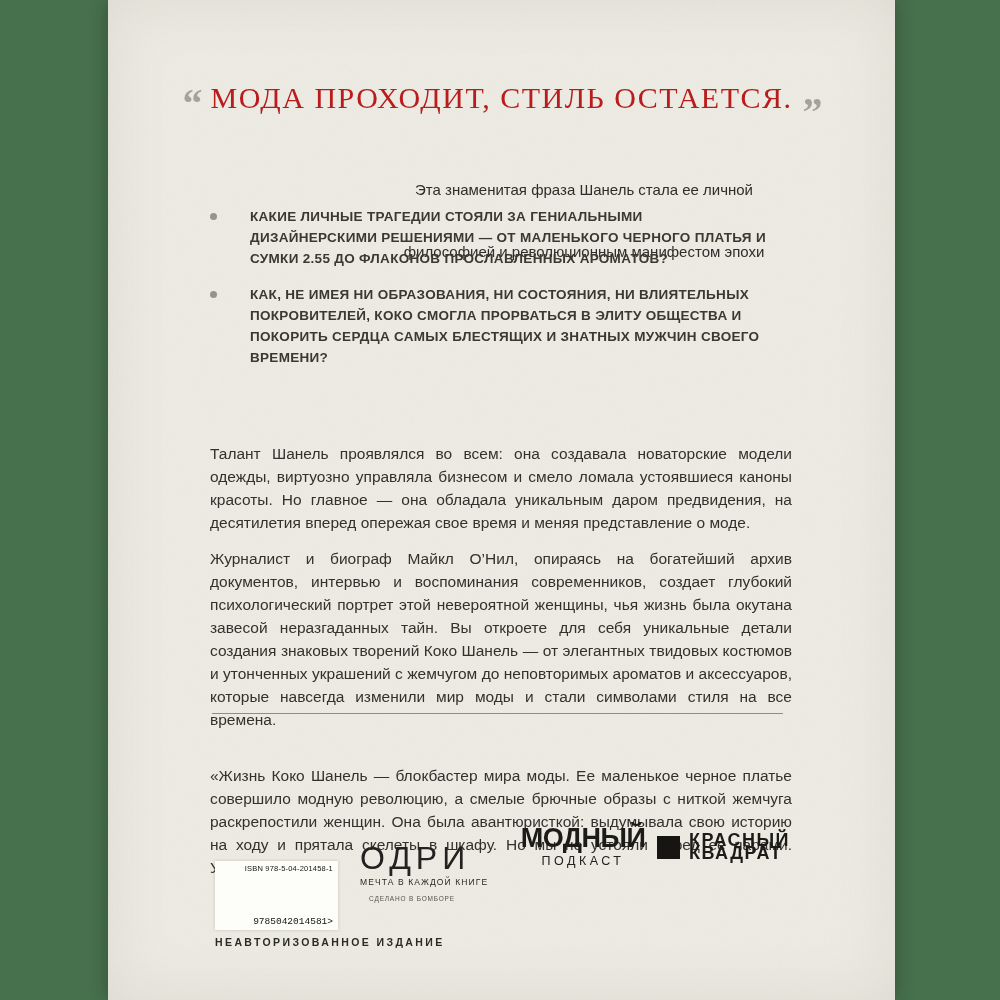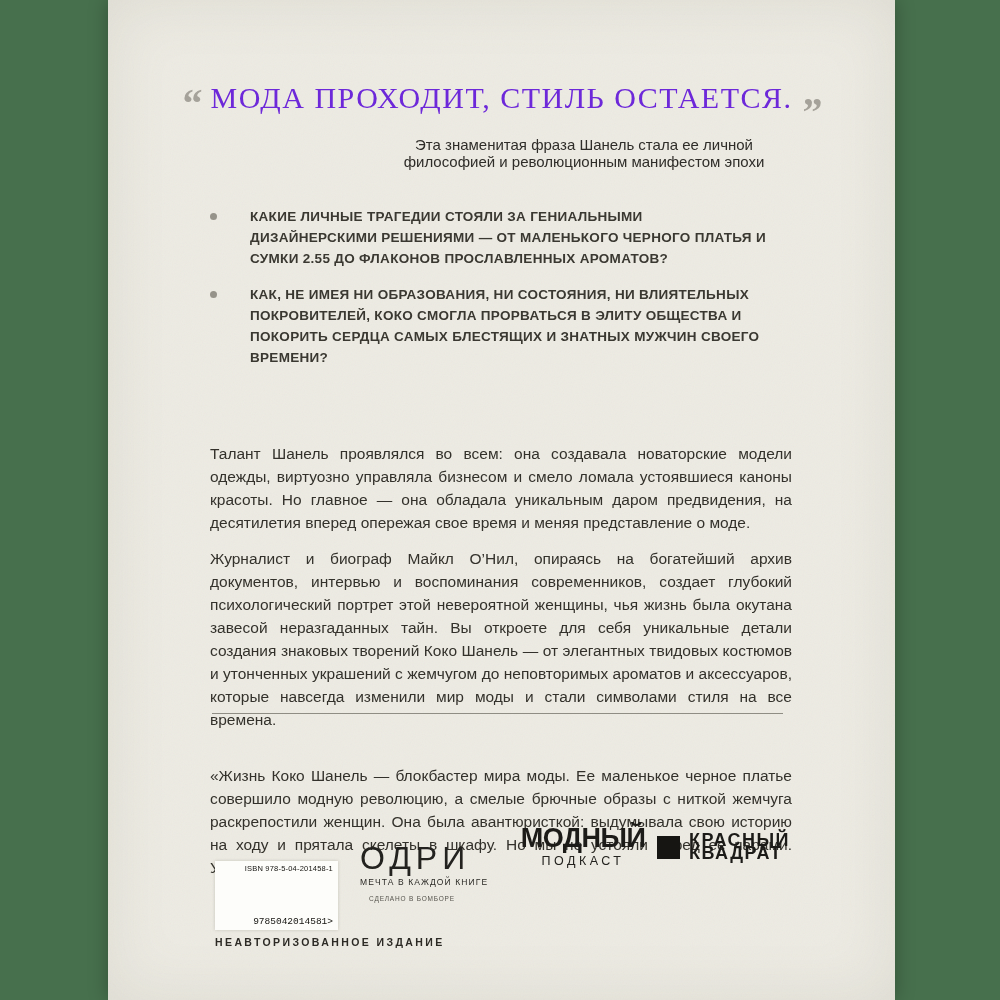--- a/index.html
+++ b/index.html
@@ -11,26 +11,26 @@
          box-shadow:0 0 18px rgba(0,0,0,.28), inset 0 0 60px rgba(130,124,108,.14);}
   .texture{position:absolute;inset:0;width:100%;height:100%;opacity:.05;pointer-events:none;}
 
   
   .quote-row{position:absolute;left:0;top:78px;width:100%;
              display:flex;justify-content:center;align-items:flex-start;gap:10px;}
   .qmark{font-family:"Liberation Serif",serif;font-weight:bold;font-size:40px;
          line-height:1;color:#a5a29a;letter-spacing:-2px;}
   .qmark.open{margin-top:6px;}
   .qmark.close{margin-top:14px;}
-  .quote-text{font-family:"Liberation Serif",serif;font-size:30px;color:#6d28d9;
+  .quote-text{font-family:"Liberation Serif",serif;font-size:30px;color:#b91c1c;
               letter-spacing:1.5px;line-height:40px;white-space:nowrap;}
 
   .subtitle{position:absolute;right:125px;top:136px;width:372px;text-align:center;
             font-size:15px;line-height:17px;color:#2f2d29;}
-  .subtitle span{display:block;}
+  .subtitle span{display:block;margin-top:45px;}
 
   
   .bullets{position:absolute;left:102px;top:206px;width:556px;}
   .bullet{display:flex;gap:33px;margin-bottom:15px;}
   .bullet-dot{flex:0 0 auto;width:7px;height:7px;border-radius:50%;
               background:#96938a;margin-top:7px;}
   .bullet-text{font-weight:bold;font-size:13.5px;line-height:21px;
                letter-spacing:.3px;color:#3a3831;}
 
   

